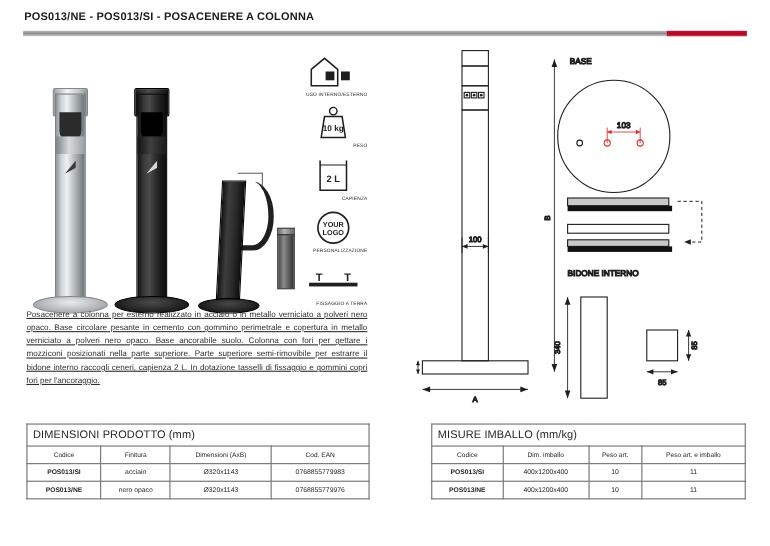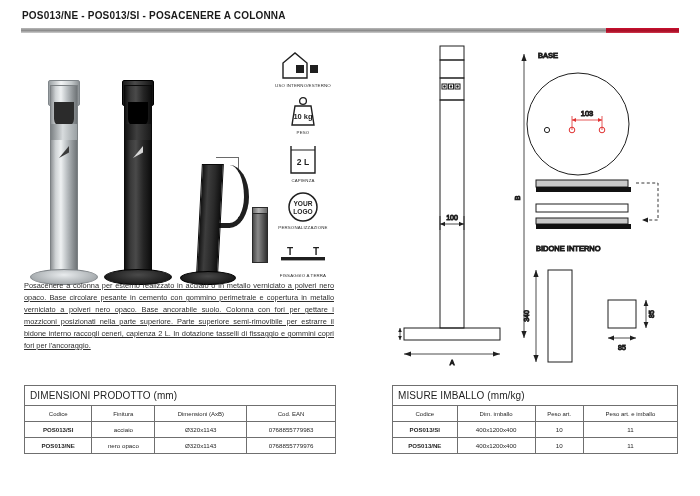--- a/index.html
+++ b/index.html
@@ -84,21 +84,21 @@
   #bin{left:228px;bottom:22px;width:18px;height:56px;position:absolute;}
   #bin .tube{position:absolute;left:0;bottom:0;width:16px;height:50px;
     background:linear-gradient(90deg,#4a4a4a,#8a8a8a 35%,#5a5a5a 70%,#303030);
     border:1px solid #2a2a2a;box-sizing:border-box;}
   #bin .top{position:absolute;left:0;top:0;width:16px;height:7px;
     background:linear-gradient(90deg,#6e6e6e,#b4b4b4 40%,#6a6a6a);
     border:1px solid #2a2a2a;box-sizing:border-box;}
 
   
   .icons{position:absolute;left:272px;top:48px;width:62px;}
-  .ibox{position:relative;width:62px;text-align:center;margin-bottom:7px;}
+  .ibox{position:relative;width:62px;text-align:right;margin-bottom:7px;}
   .ilabel{font-size:4.4px;letter-spacing:.15px;color:#2b2b2b;margin-top:2px;
     line-height:1;white-space:nowrap;}
   .gfx{height:34px;display:flex;align-items:center;justify-content:center;}
 
   
   .desc{
     position:absolute;left:24px;top:280px;width:310px;
     font-size:7.4px;line-height:1.62;text-align:justify;color:#2f2f2f;text-decoration:underline;
   }
 
@@ -108,21 +108,21 @@
   .tbl-title{font-size:10px;text-align:left;padding-left:5px;height:15px;letter-spacing:.1px;}
   .hdr td{font-size:6px;}
   .code{font-weight:bold;font-size:6.1px;}
 
   #tbl-left{position:absolute;left:24px;top:385px;width:312px;}
   #tbl-left table{width:312px;}
   #tbl-right{position:absolute;left:392px;top:385px;width:286px;}
   #tbl-right table{width:286px;border-radius:27px;}
 
   
-  .draw{position:absolute;left:396px;top:38px;width:290px;height:340px;}
+  .draw{position:absolute;left:376px;top:38px;width:290px;height:340px;}
   .draw svg{display:block;}
   .dimtxt{font-size:7px;fill:#1f1f1f;font-family:"Liberation Sans",sans-serif;}
   .dimred{font-size:7.5px;fill:#e03030;font-family:"Liberation Sans",sans-serif;}
   .lbl{font-size:7.5px;fill:#1f1f1f;font-family:"Liberation Sans",sans-serif;}
 </style>
 </head>
 <body>
 
 <div class="page">
 

